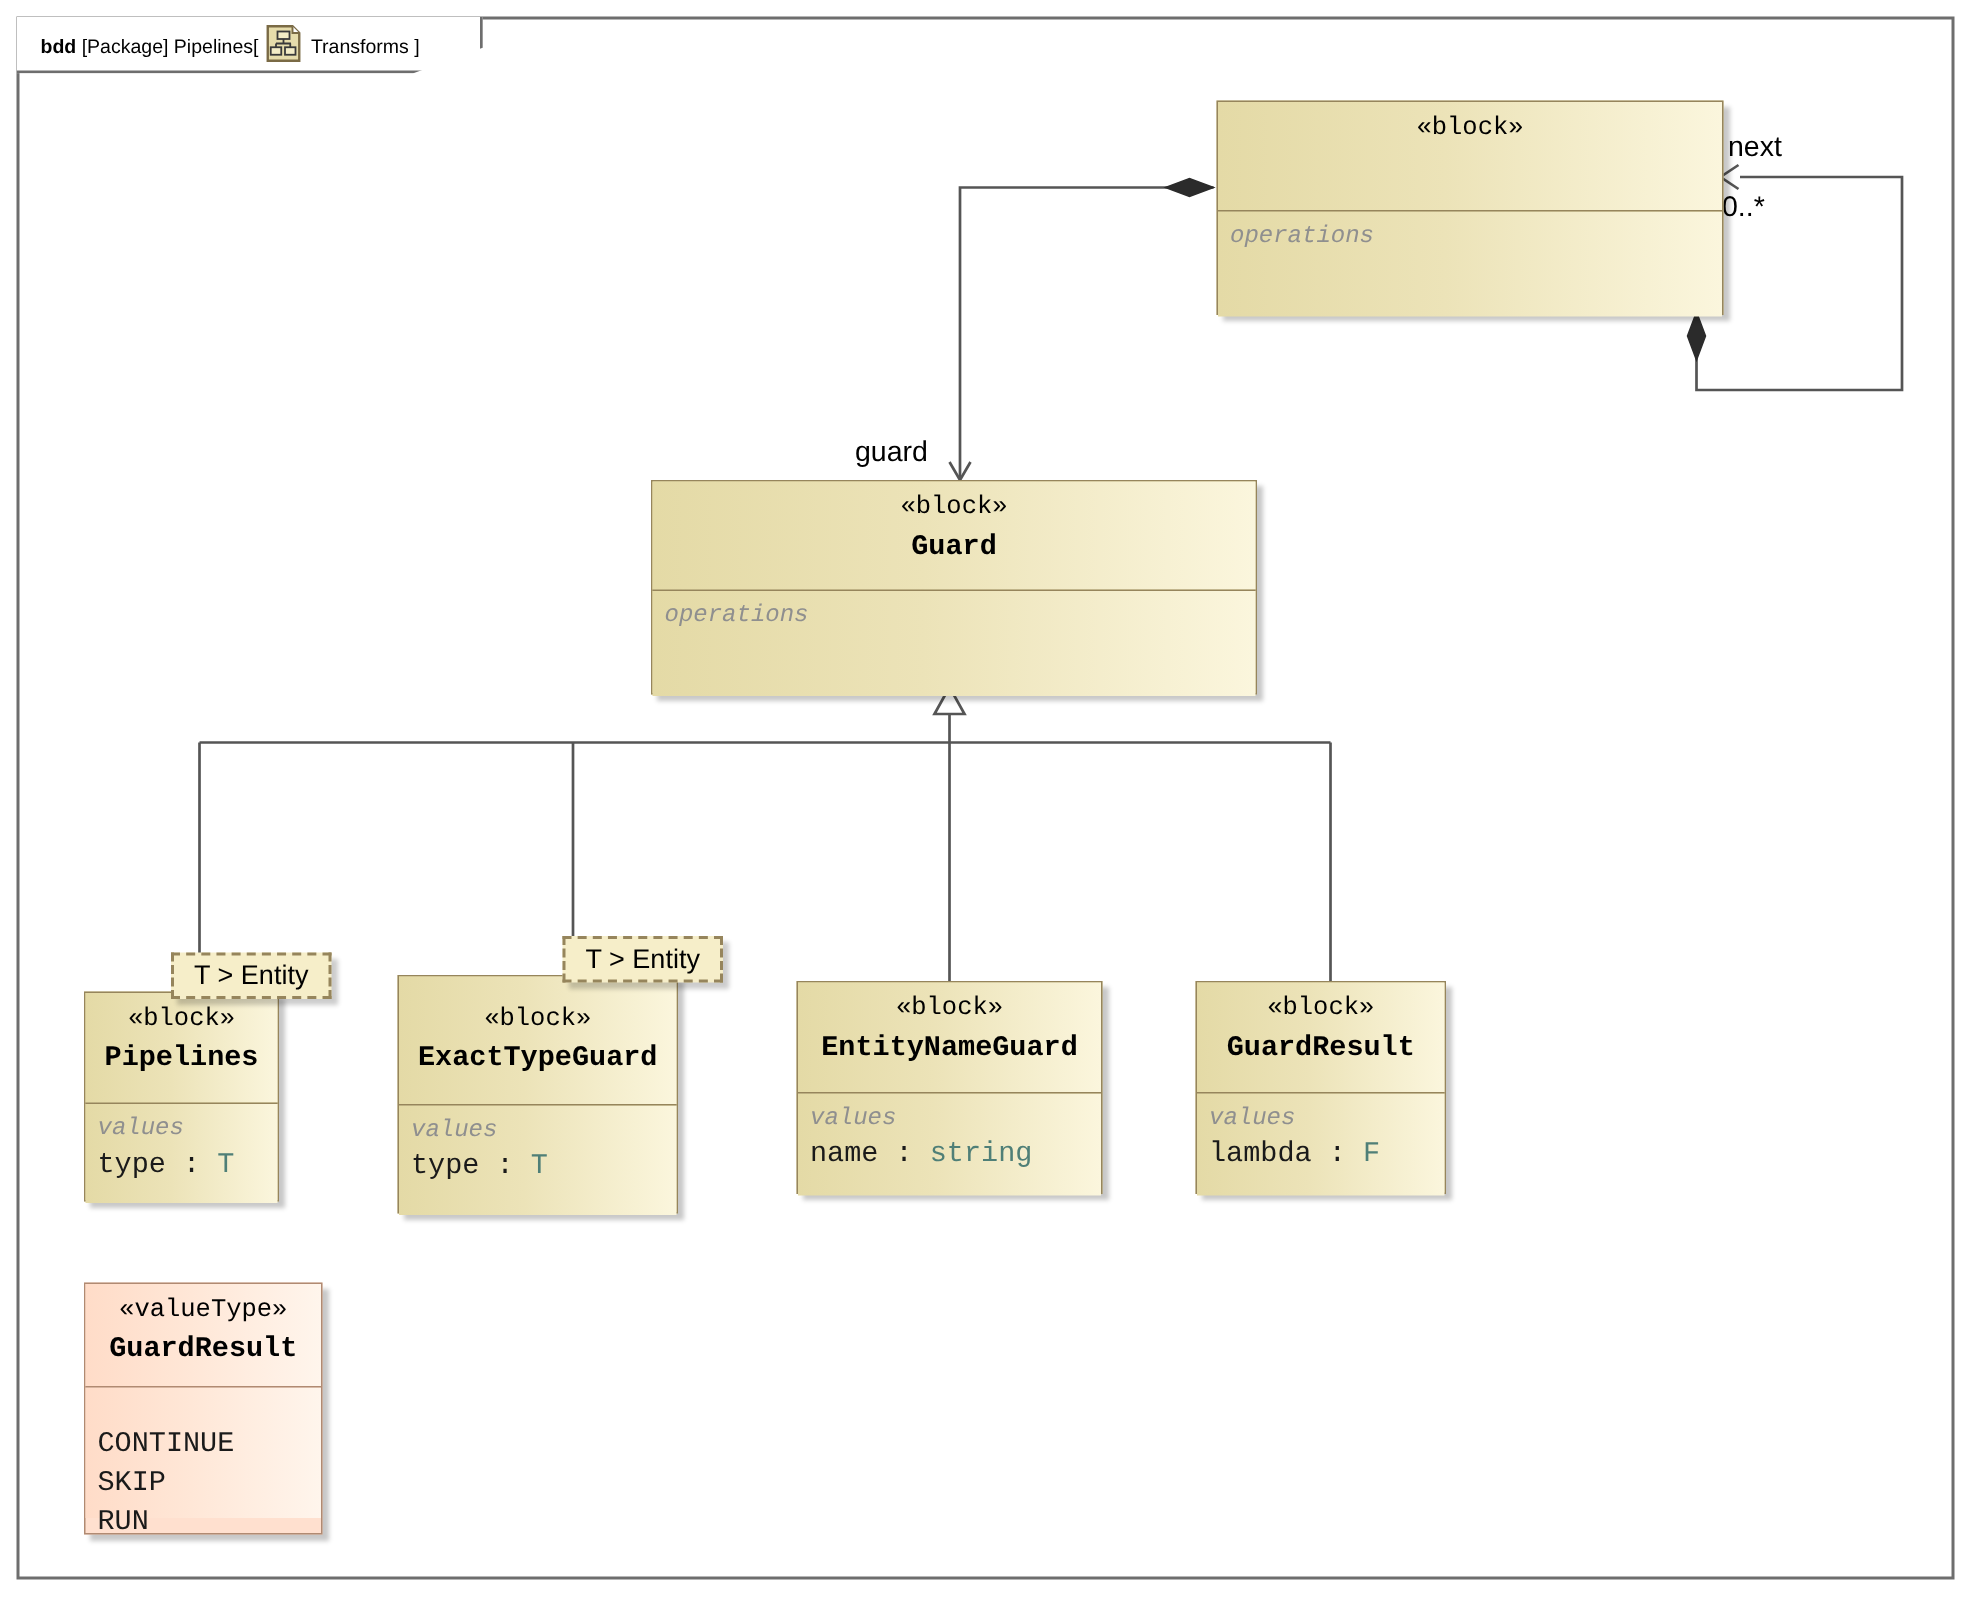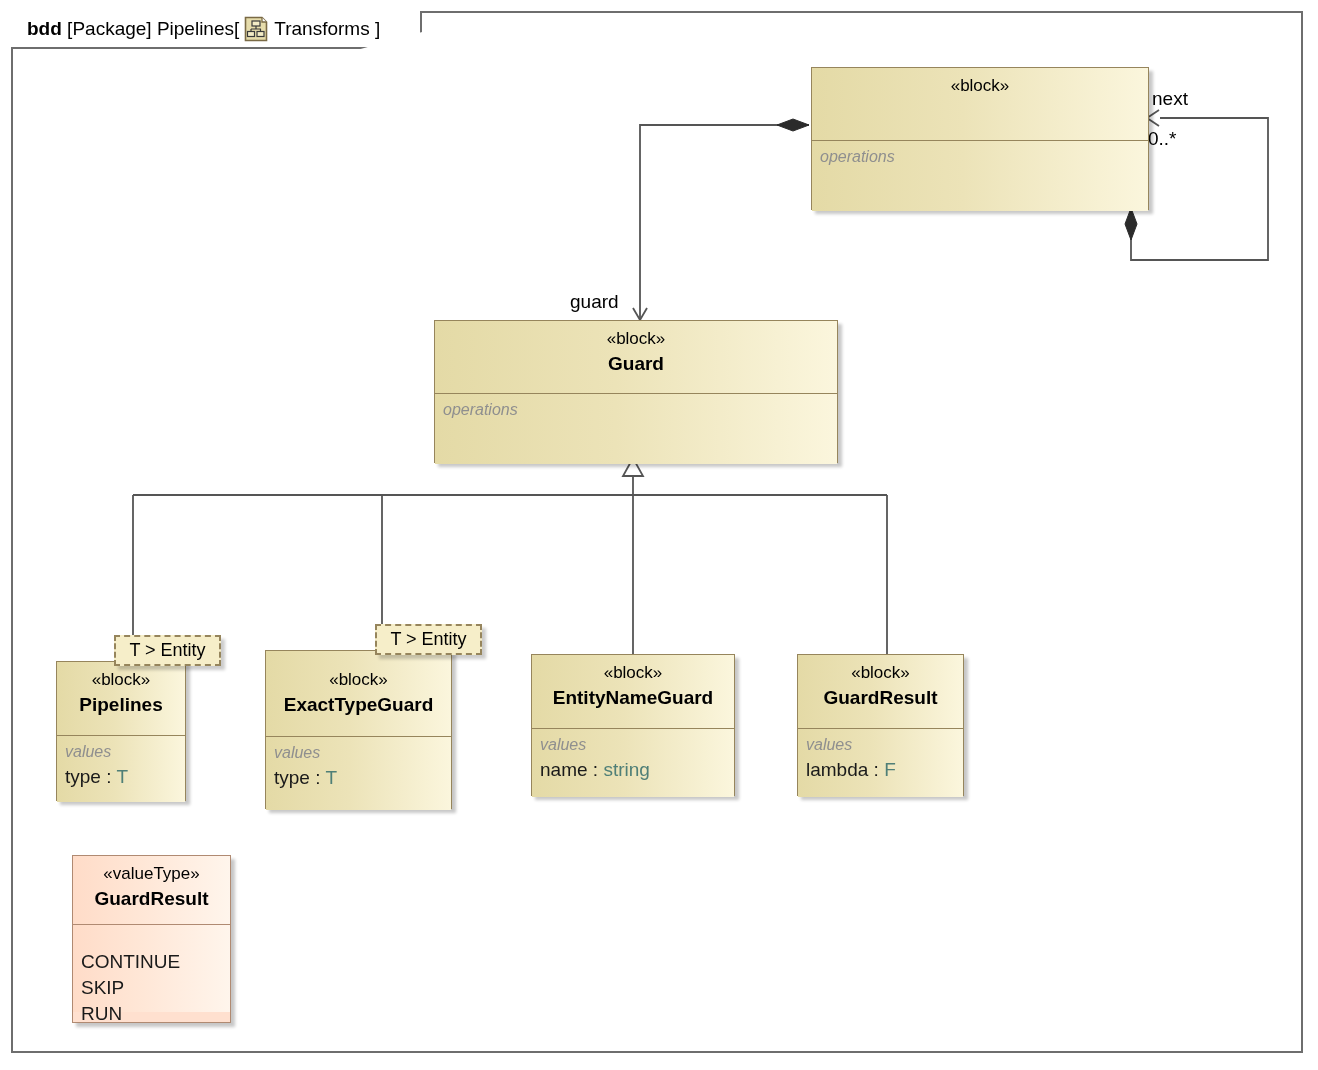--- a/index.html
+++ b/index.html
@@ -37,21 +37,21 @@
     background: #ffffff;
     box-sizing: border-box;
     display: flex;
     align-items: center;
     padding: 0 0 0 16px;
     
     clip-path: polygon(0 0, 100% 0, 100% 55%, 85% 100%, 0 100%);
     padding-right: 40px;
   }
   #frame-title-tab .tab-text {
-    font-size: 19px;
+    font-size: 13px;
     color: #000000;
     white-space: nowrap;
     line-height: 1;
   }
   #frame-title-tab .kind {
     font-weight: bold;
   }
 
   
   .pkg-icon {
@@ -68,20 +68,21 @@
   .block {
     position: absolute;
     box-sizing: border-box;
     border: 1.5px solid #96855c;
     box-shadow: 4px 4px 3px rgba(0,0,0,0.22);
     background: #e6dcab;
   }
   .block .compartment {
     box-sizing: border-box;
     background: linear-gradient(to right, #e4daa6 0%, #ece3b8 45%, #fbf6dd 100%);
+    font-family: Liberation Mono, monospace;
   }
   .block .compartment.header {
     text-align: center;
     padding: 7px 8px 9px 8px;
   }
   .block .compartment.body {
     border-top: 1.5px solid #96855c;
     padding: 4px 8px 9px 8px;
   }
   .stereotype {
@@ -281,21 +282,21 @@
   <div class="compartment header" style="height:73px;">
     <div class="stereotype">«block»</div>
     <div class="block-name">GuardResult</div>
   </div>
   <div class="compartment body" style="height:69px;">
     <div class="compartment-label">values</div>
     <div class="feature-line">lambda : <span style="color:#4f7f77">F</span></div>
   </div>
 </div>
 
-<div class="block valuetype" id="blk-guardresult" style="left:72px; top:855px; width:159px; height:168px;">
+<div class="block valuetype" id="blk-guardresult" style="left:56px; top:855px; width:159px; height:168px;">
   <div class="compartment header" style="height:68px;">
     <div class="stereotype">«valueType»</div>
     <div class="block-name">GuardResult</div>
   </div>
   <div class="compartment body" style="height:88px; padding-top:24px;">
     <div class="enum-line">CONTINUE</div>
     <div class="enum-line">SKIP</div>
     <div class="enum-line">RUN</div>
   </div>
 </div>

